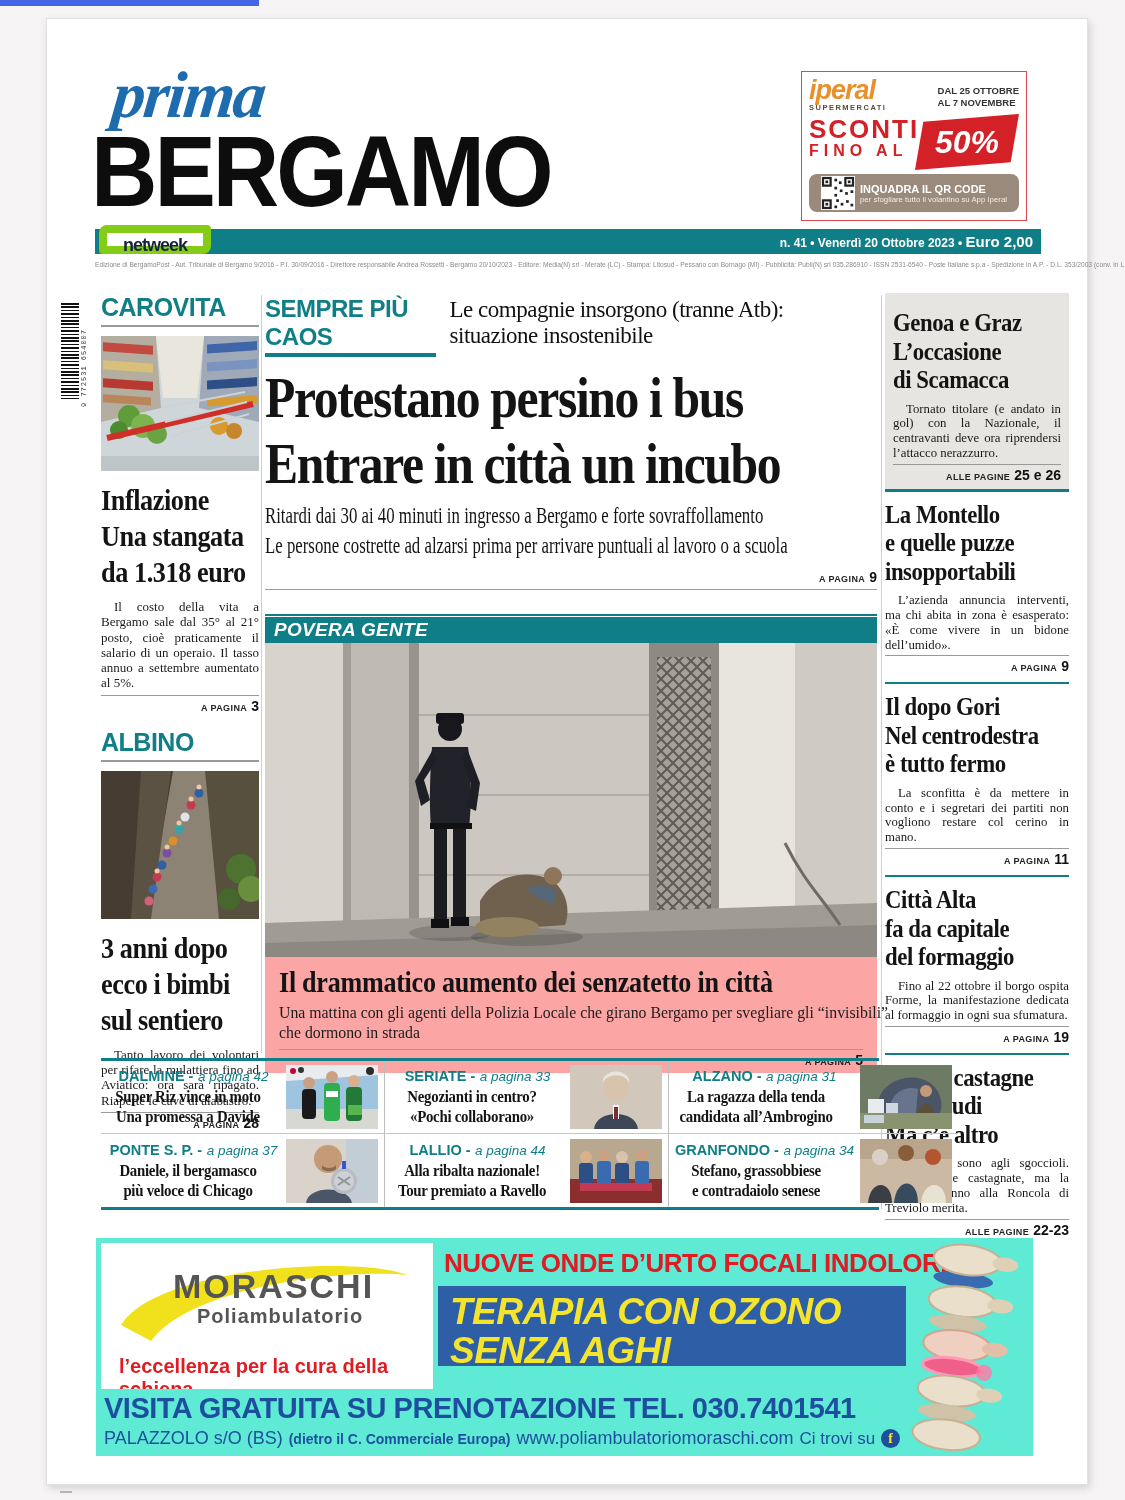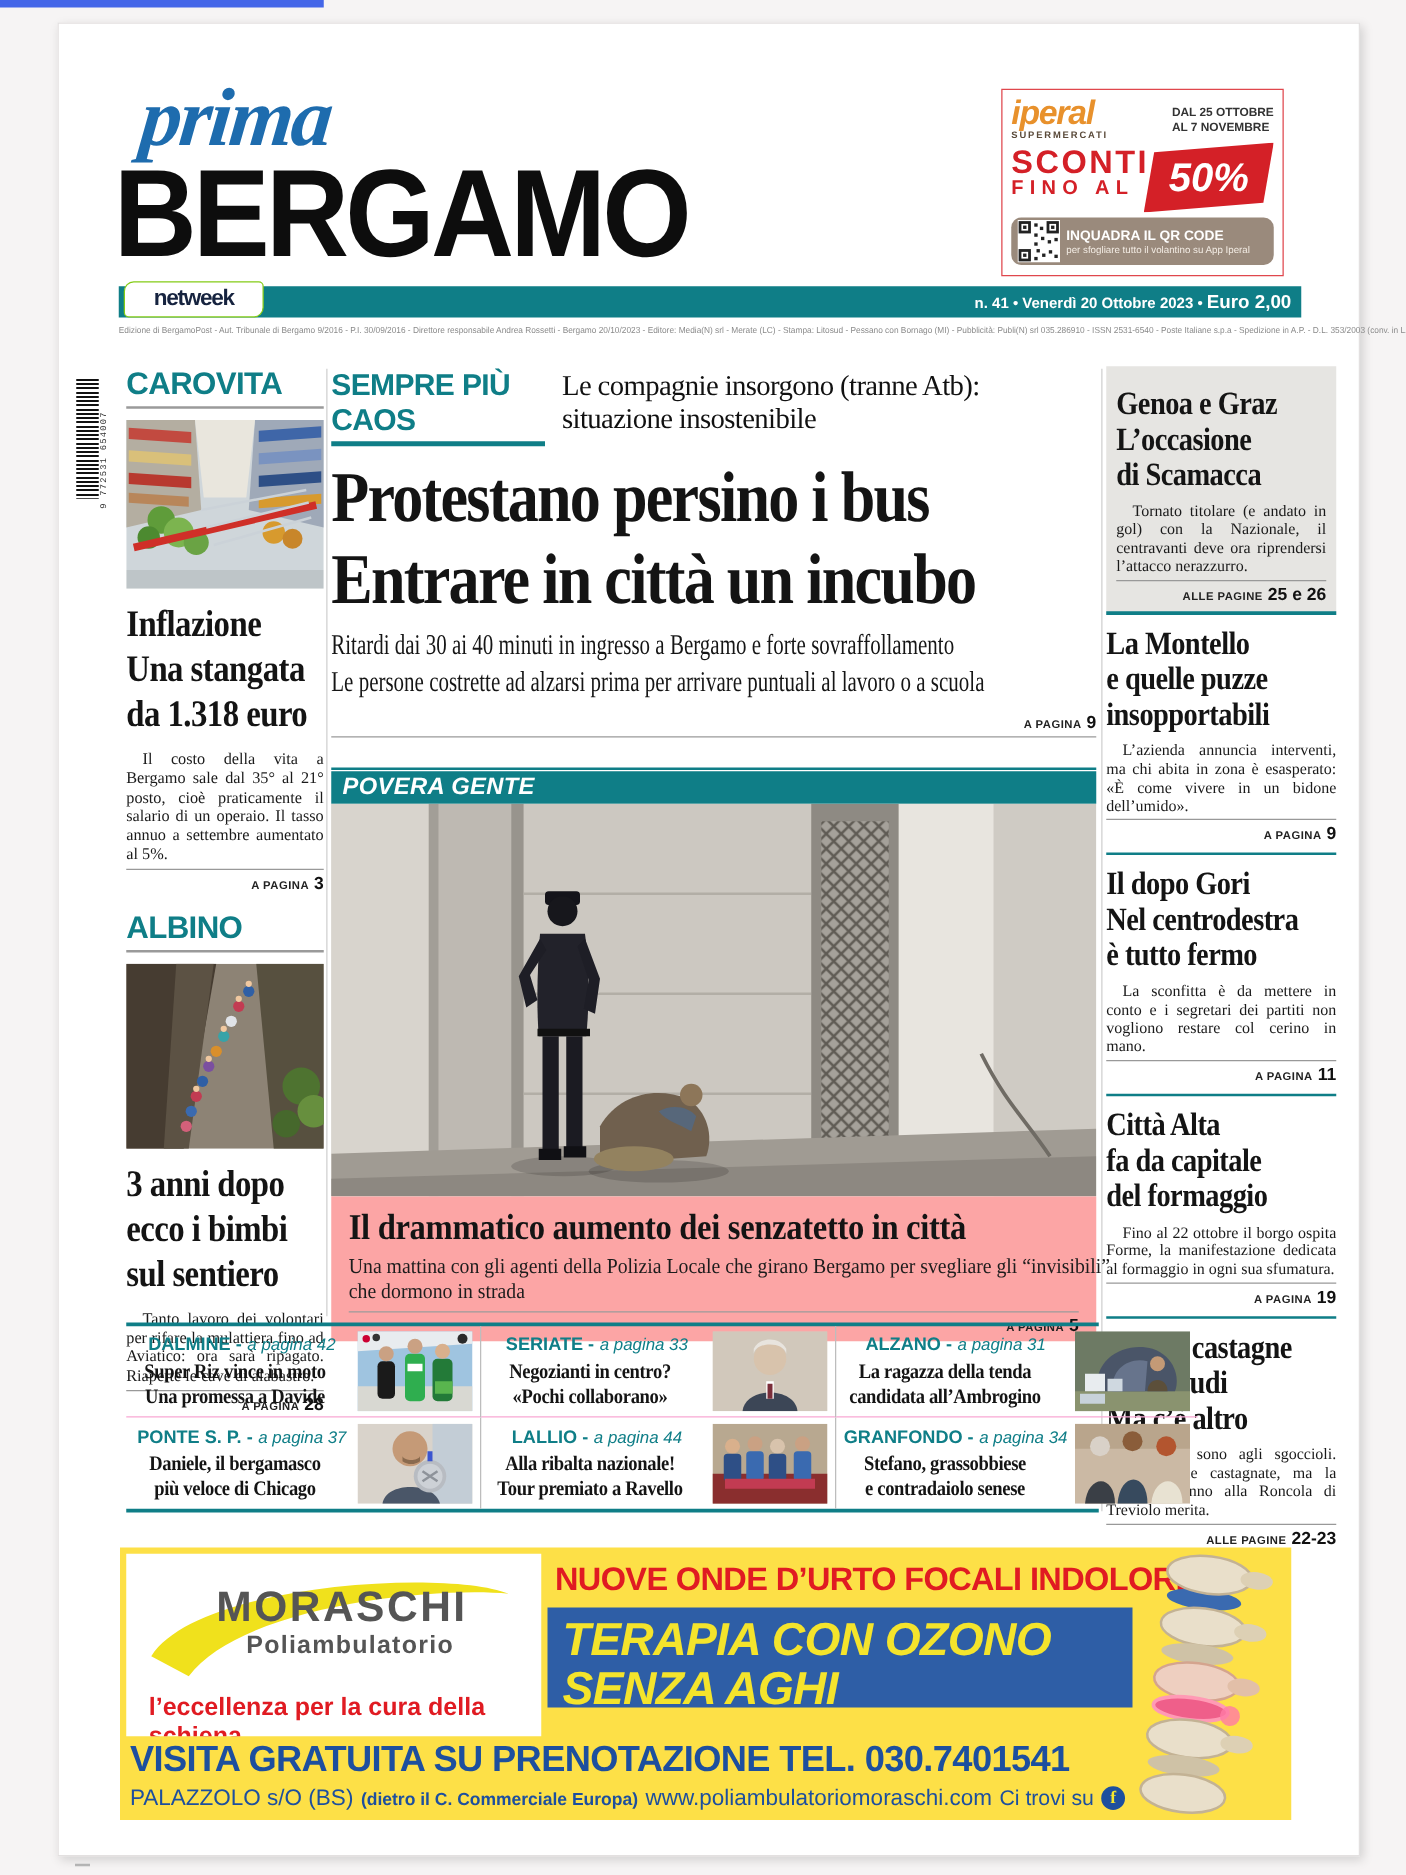--- a/index.html
+++ b/index.html
@@ -12,42 +12,42 @@
   .loadbar { position:absolute; left:0; top:0; width:259px; height:6px; background:#4466e8; z-index:50; }
   .bottomdash { position:absolute; left:60px; top:1491px; width:12px; height:2px; background:#b9b9b9; }
 
   
   .brand-script { position:absolute; left:66px; top:38px; font-size:66px; font-weight:700; font-style:italic;
                   color:#1e6cae; font-family:"Liberation Serif",serif; transform:skewX(-6deg); letter-spacing:-2px; }
   .brand-name { position:absolute; left:44px; top:96px; font-family:"Liberation Sans",sans-serif; font-weight:900;
                 font-size:92px; letter-spacing:-3px; color:#0d0d0d; transform:scaleY(1.08); transform-origin:left top; }
   .netweek-bar { position:absolute; left:48px; top:210px; width:946px; height:25px; background:#0f7e87; }
   .netweek-logo { position:absolute; left:4px; top:-4px; width:112px; height:29px; background:#fff;
-                  border:1px solid #84cc16; border-radius:8px 4px 8px 4px; text-align:center; line-height:25px;
+                  border:8px solid #84cc16; border-radius:8px 4px 8px 4px; text-align:center; line-height:25px;
                   font-family:"Liberation Sans",sans-serif; font-weight:800; font-size:18px; color:#16233f; letter-spacing:-1px; }
   .issue { position:absolute; right:8px; top:0; height:25px; line-height:25px; color:#fff;
            font-family:"Liberation Sans",sans-serif; font-size:12px; font-weight:700; }
   .issue .price { font-size:15px; font-weight:800; }
   .imprint { position:absolute; left:48px; top:242px; width:990px; font-family:"Liberation Sans",sans-serif;
              font-size:7px; color:#8a8a8a; white-space:nowrap; transform:scaleX(.95); transform-origin:left top; }
 
   
   .iperal { position:absolute; left:754px; top:52px; width:226px; height:150px; background:#fff;
             border:1.5px solid #e0474d; padding:5px 7px; font-family:"Liberation Sans",sans-serif; }
   .ip-top { display:flex; justify-content:space-between; }
   .ip-logo { font-size:27px; font-weight:800; font-style:italic; color:#e8912c; letter-spacing:-1px; line-height:26px; }
   .ip-sub { font-size:7.5px; font-weight:700; color:#5a4a3a; letter-spacing:1.5px; }
   .ip-dates { font-size:9.5px; font-weight:800; color:#333; white-space:pre-line; text-align:left; margin-top:8px; line-height:12px; }
   .ip-mid { position:relative; height:54px; margin-top:4px; }
   .sc1 { color:#d42027; font-weight:800; font-size:26px; letter-spacing:2px; line-height:26px; }
   .sc2 { color:#d42027; font-weight:800; font-size:16px; letter-spacing:5px; line-height:18px; }
   .ip-ribbon { position:absolute; right:0; top:-2px; width:104px; height:56px; background:#d42027;
                clip-path:polygon(8% 14%, 100% 0, 92% 86%, 0 100%); display:flex; align-items:center; justify-content:center; }
   .pct { color:#fff; font-weight:800; font-style:italic; font-size:32px; }
-  .ip-qr-row { margin-top:4px; display:flex; align-items:center; gap:5px; background:#9a8a7c; border-radius:8px; padding:2px 5px; }
+  .ip-qr-row { margin-top:4px; display:flex; align-items:center; gap:5px; background:#9a8a7c; border-radius:8px; padding:2px 5px;justify-content:center; }
   .qr { flex:0 0 34px; }
   .qr-t1 { color:#fff; font-weight:800; font-size:11px; }
   .qr-t2 { color:#f3ece4; font-size:7.8px; }
 
   
   .barcode { position:absolute; left:14px; top:284px; width:36px; height:104px; display:flex; }
   .bars { width:18px; height:96px; background:repeating-linear-gradient(180deg,#111 0 1.6px,#fff 1.6px 3.4px); }
   .bnum { writing-mode:vertical-rl; transform:rotate(180deg); font-family:"Liberation Mono","DejaVu Sans Mono",monospace;
           font-size:7px; color:#333; letter-spacing:1px; margin-left:1px; }
 
@@ -107,21 +107,21 @@
   .brief.bb { border-bottom:1px solid #f9a8d4; }
   .brief-txt { flex:1; text-align:center; overflow:visible; }
   .b-label { font-family:"Liberation Sans",sans-serif; color:#0f7e87; margin-bottom:2px; white-space:nowrap; }
   .b-label b { font-size:14.5px; font-weight:800; }
   .b-label i { font-size:13.5px; }
   .b-text { font-weight:700; font-size:16.5px; line-height:20px; white-space:pre-line; width:184px; margin-left:-11px;
             transform:scaleX(.9); transform-origin:center top; letter-spacing:-.3px; }
   .b-photo { flex:0 0 92px; }
 
   
-  .mad { position:absolute; left:49px; top:1219px; width:937px; height:218px; background:#fde047; }
+  .mad { position:absolute; left:49px; top:1219px; width:937px; height:218px; background:#5eead4; }
   .mad-white { position:absolute; left:5px; top:5px; width:332px; height:146px; background:#fff; overflow:hidden; }
   .mad-swoosh { position:absolute; left:6px; top:10px; }
   .mad-brand { position:absolute; left:72px; top:24px; font-family:"Liberation Sans",sans-serif; font-weight:700;
                font-size:34px; letter-spacing:2px; color:#555; }
   .mad-sub { position:absolute; left:96px; top:62px; font-family:"Liberation Sans",sans-serif; font-weight:700;
              font-size:20px; letter-spacing:1px; color:#555; }
   .mad-tag { position:absolute; left:18px; top:112px; font-family:"Liberation Sans",sans-serif; font-weight:700;
              font-size:20px; color:#e01b22; }
   .mad-banner { position:absolute; left:348px; top:10px; width:540px; font-family:"Liberation Sans",sans-serif;
                 font-weight:800; font-size:26px; color:#e01b22; letter-spacing:-.5px; }

